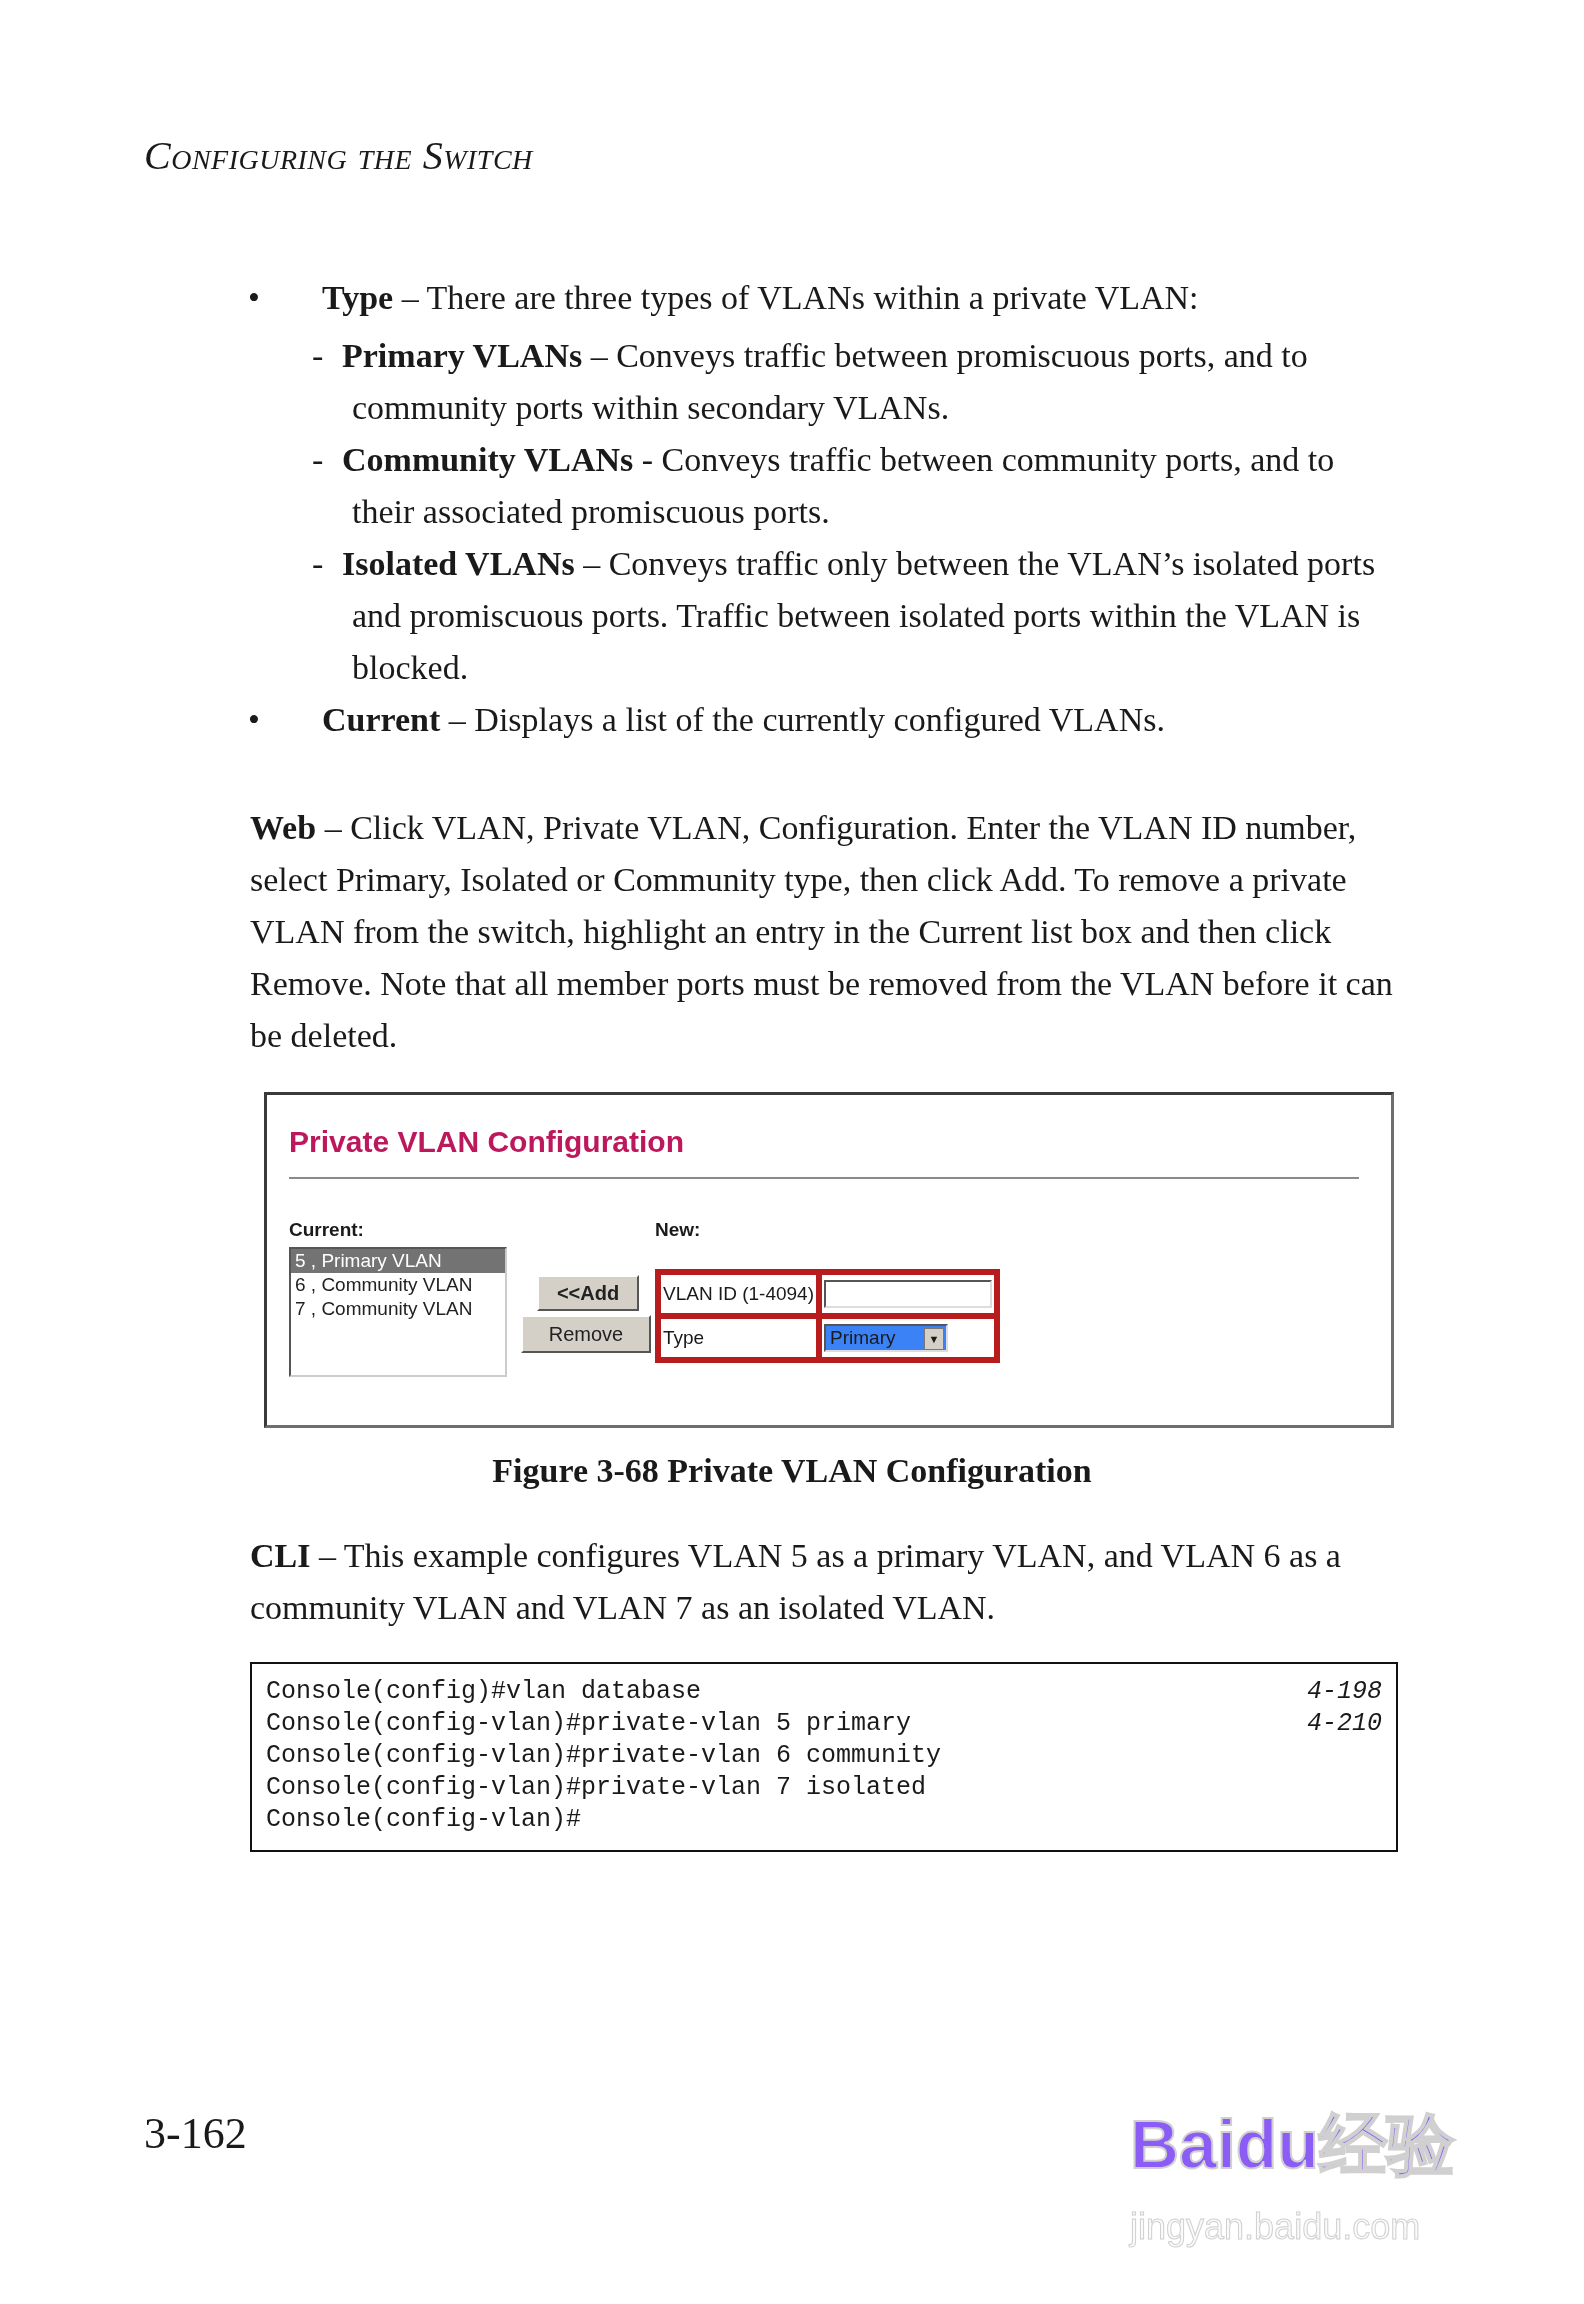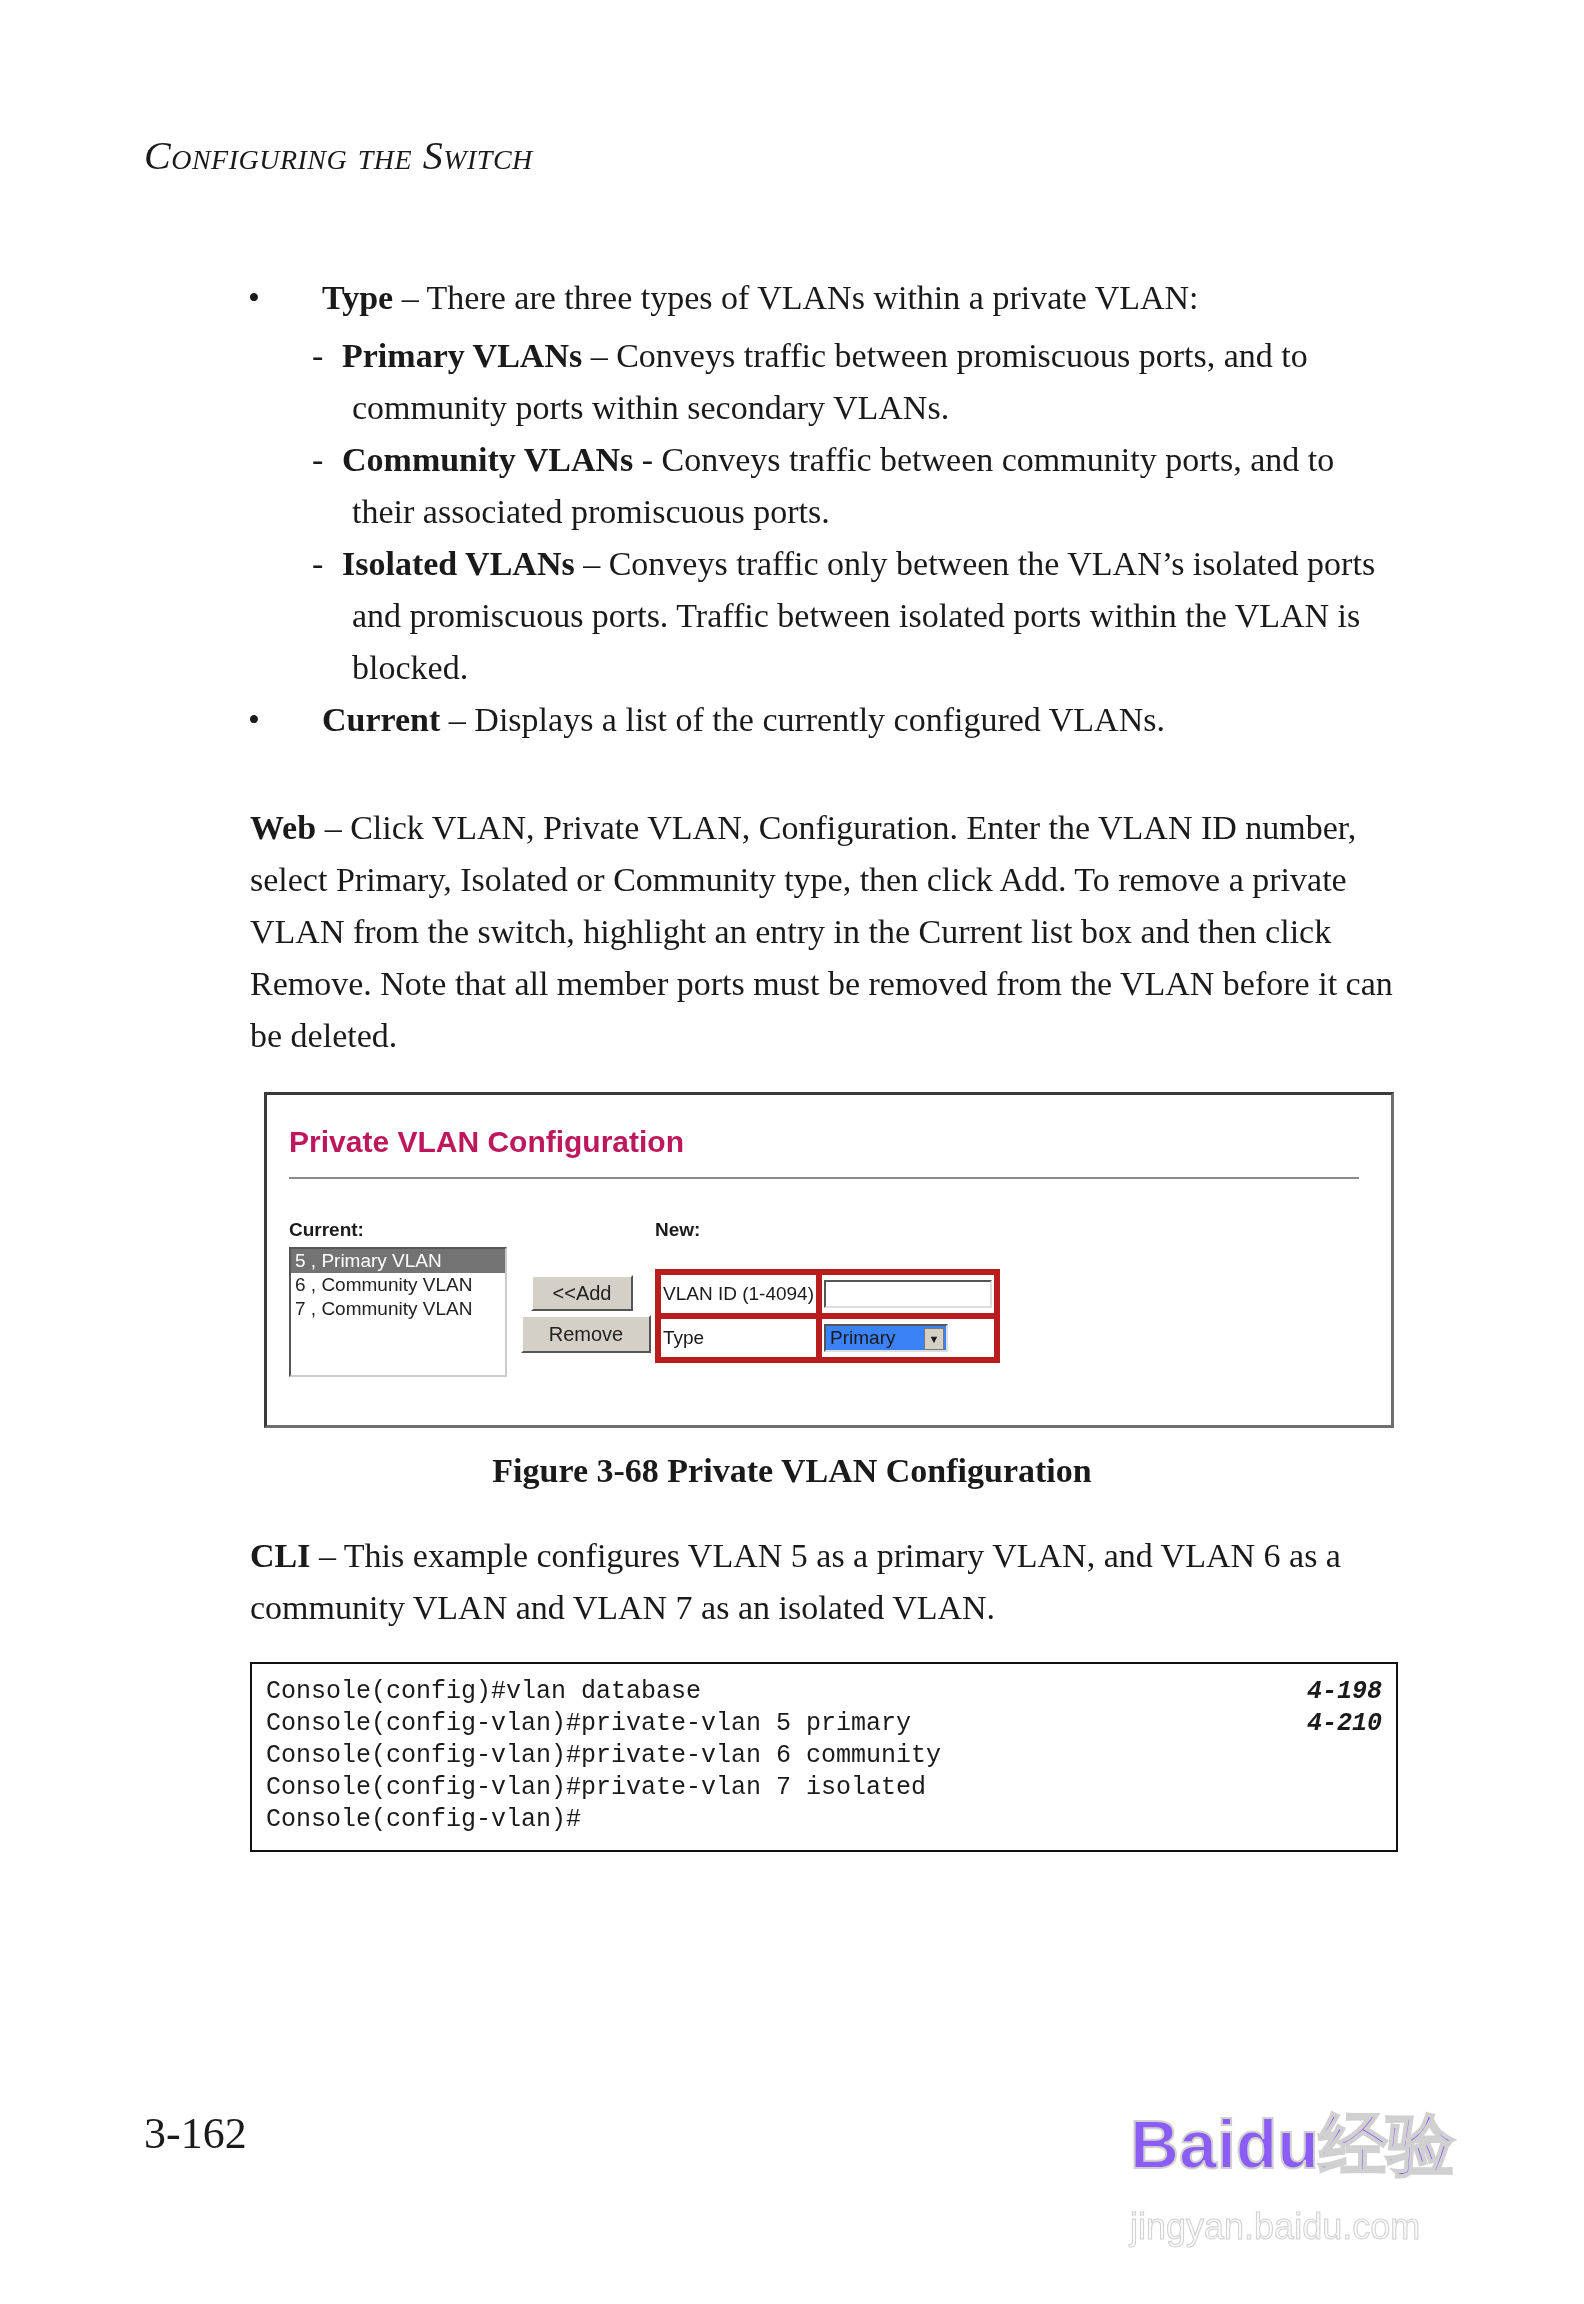--- a/index.html
+++ b/index.html
@@ -31,21 +31,21 @@
   .vinput { width:168px; height:28px; border:2px solid; border-color:#555 #ddd #ddd #555; box-sizing:border-box; background:#fff; }
   .vselect { width:124px; height:28px; border:2px solid; border-color:#555 #ddd #ddd #555; box-sizing:border-box;
              background:#3b82f6; position:relative; font-size:19px; padding-left:4px; line-height:24px; }
   .vselect .arrow { position:absolute; right:2px; top:2px; width:18px; height:20px; background:#d4d0c8;
                     border:1px solid #777; font-size:11px; text-align:center; line-height:20px; }
   .caption { position:absolute; left:0; width:1584px; top:1452px; text-align:center; font-size:34px; font-weight:bold; }
   .code { position:absolute; left:250px; top:1662px; width:1148px; height:190px; border:2px solid #111;
           box-sizing:border-box; font-family:"Liberation Mono","DejaVu Sans Mono",monospace; font-size:25px;
           line-height:32px; padding:12px 14px; }
   .code .line { position:relative; white-space:pre; }
-  .code .ref { position:absolute; right:0; top:0; font-style:italic;font-weight:bold; }
+  .code .ref { position:absolute; right:0; top:0; font-style:italic; }
   .pagenum { position:absolute; left:144px; top:2108px; font-size:44px; }
   .watermark { position:absolute; left:1120px; top:2060px; width:380px; height:180px; color:#e4e4e4;
                font-family:"Liberation Sans","DejaVu Sans",sans-serif; }
   .watermark .brand { font-size:68px; font-weight:bold; position:absolute; left:10px; top:40px;
                       -webkit-text-stroke:2px #d0d0d0; color:#8b5cf6; }
   .watermark .url { font-size:36px; position:absolute; left:10px; top:130px; -webkit-text-stroke:1px #d0d0d0; color:#fafafa;margin-top:16px; }
 </style>
 </head>
 <body>
 
@@ -78,21 +78,21 @@
 <div class="figure">
   <div class="fig-title">Private VLAN Configuration</div>
   <div class="fig-rule"></div>
   <div class="lbl" style="left:22px; top:124px;">Current:</div>
   <div class="lbl" style="left:388px; top:124px;">New:</div>
   <div class="listbox">
     <div class="sel">5 , Primary VLAN</div>
     <div>6 , Community VLAN</div>
     <div>7 , Community VLAN</div>
   </div>
-  <div class="btn" style="left:264px; top:180px; width:102px; height:36px; line-height:32px;">&lt;&lt;Add</div>
+  <div class="btn" style="left:270px; top:180px; width:102px; height:36px; line-height:32px;font-weight:bold;">&lt;&lt;Add</div>
   <div class="btn" style="left:254px; top:220px; width:130px; height:38px; line-height:34px;">Remove</div>
   <table class="newtbl">
     <tbody>
         <tr>
       <td>VLAN ID (1-4094)</td>
       <td><input class="vinput" value="" style=""></td>
     </tr>
     <tr>
       <td>Type</td>
       <td>

